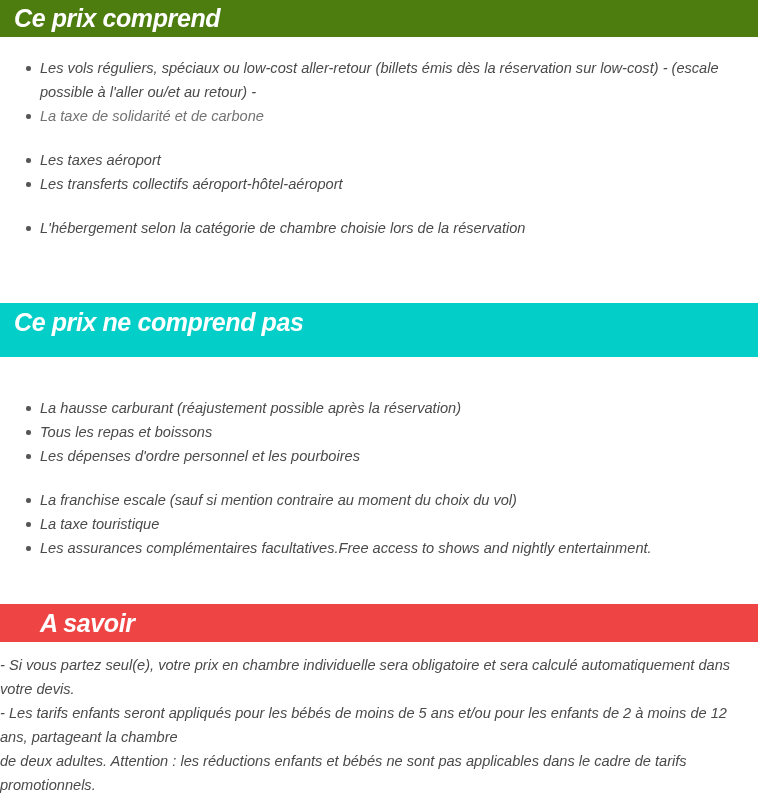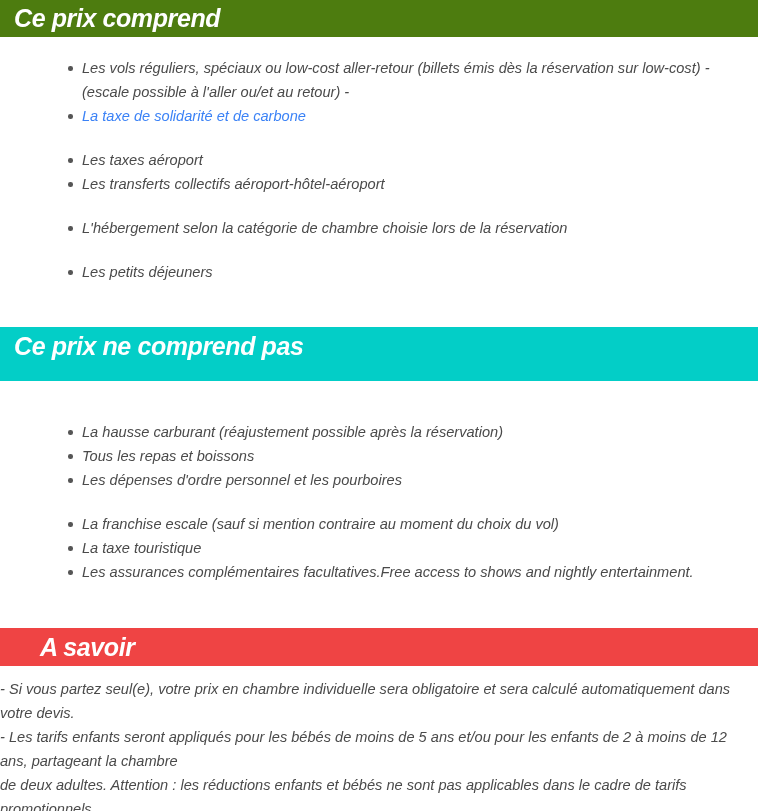--- a/index.html
+++ b/index.html
@@ -50,21 +50,20 @@
   }
   .bullet-item {
     position: relative;
     padding-left: 40px;
     padding-right: 8px;
     font-size: 14.6px;
     font-style: italic;
     line-height: 24px;
     color: #4a4a4a;
     font-family: "Liberation Sans", "DejaVu Sans", sans-serif;
-    margin-left: 42px;
   }
   .bullet-item::before {
     content: "";
     position: absolute;
     left: 26px;
     top: 10px;
     width: 4.5px;
     height: 4.5px;
     border-radius: 50%;
     background: #555555;
@@ -94,41 +93,38 @@
 <body style="background: rgb(255, 255, 255);">
 
 <div class="page">
 
   <div class="section-header bar1" style="background: #4d7c0f; color: rgb(255, 255, 255);">Ce prix comprend</div>
 
   <div class="list-top-pad"></div>
 
   <ul class="bullet-list">
     <li class="bullet-item" style="color: rgb(74, 74, 74);">Les vols réguliers, spéciaux ou low-cost aller-retour (billets émis dès la réservation sur low-cost) - (escale possible à l'aller ou/et au retour) -</li>
-    <li class="bullet-item" style="color: #3b82f6;">La taxe de solidarité et de carbone</li>
+    <li class="bullet-item" style="color: #737373;">La taxe de solidarité et de carbone</li>
   </ul>
 
   <div class="gap-md"></div>
 
   <ul class="bullet-list">
     <li class="bullet-item" style="color: rgb(74, 74, 74);">Les taxes aéroport</li>
     <li class="bullet-item" style="color: rgb(74, 74, 74);">Les transferts collectifs aéroport-hôtel-aéroport</li>
   </ul>
 
   <div class="gap-md"></div>
 
   <ul class="bullet-list">
     <li class="bullet-item" style="color: rgb(74, 74, 74);">L'hébergement selon la catégorie de chambre choisie lors de la réservation</li>
   </ul>
 
   <div class="gap-md"></div>
 
-  <ul class="bullet-list">
-    <li class="bullet-item" style="color: rgb(74, 74, 74);">Les petits déjeuners</li>
-  </ul>
 
   <div class="spacer-after-list-1"></div>
 
   <div class="section-header bar2" style="background: rgb(3, 206, 199); color: rgb(255, 255, 255);">Ce prix ne comprend pas</div>
 
   <div class="list-top-pad"></div>
 
 
   <div class="gap-md"></div>
 

